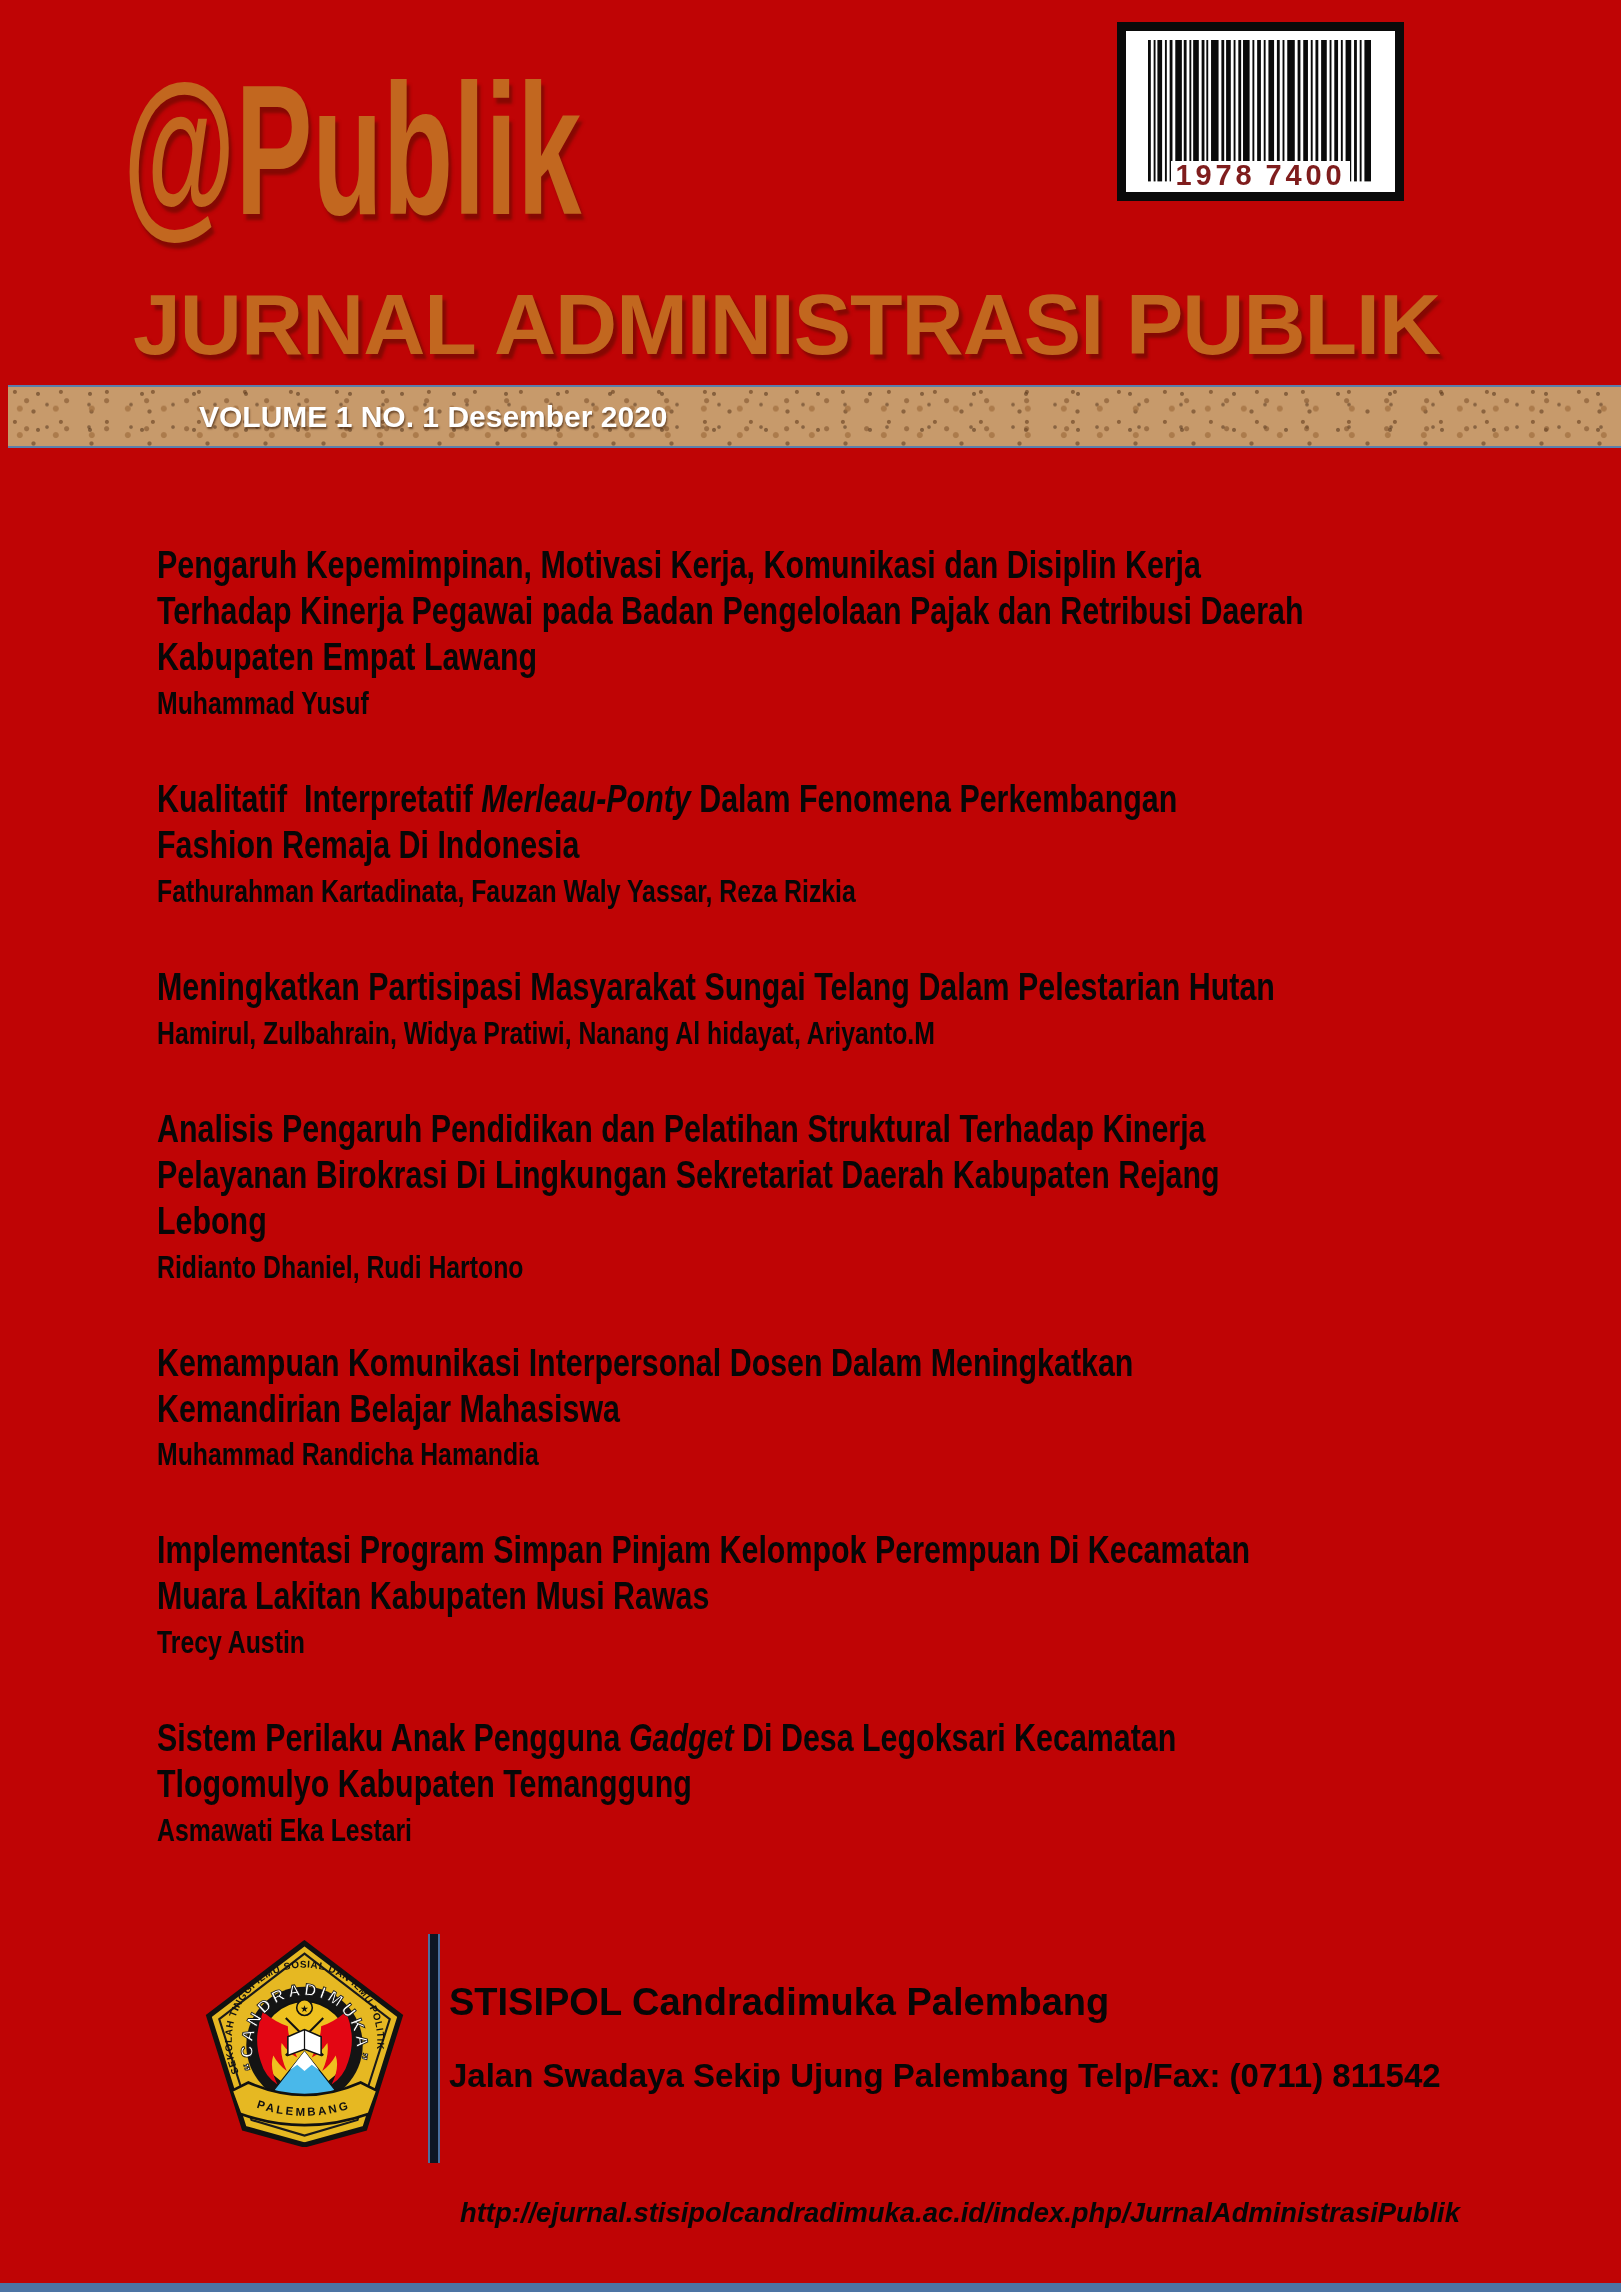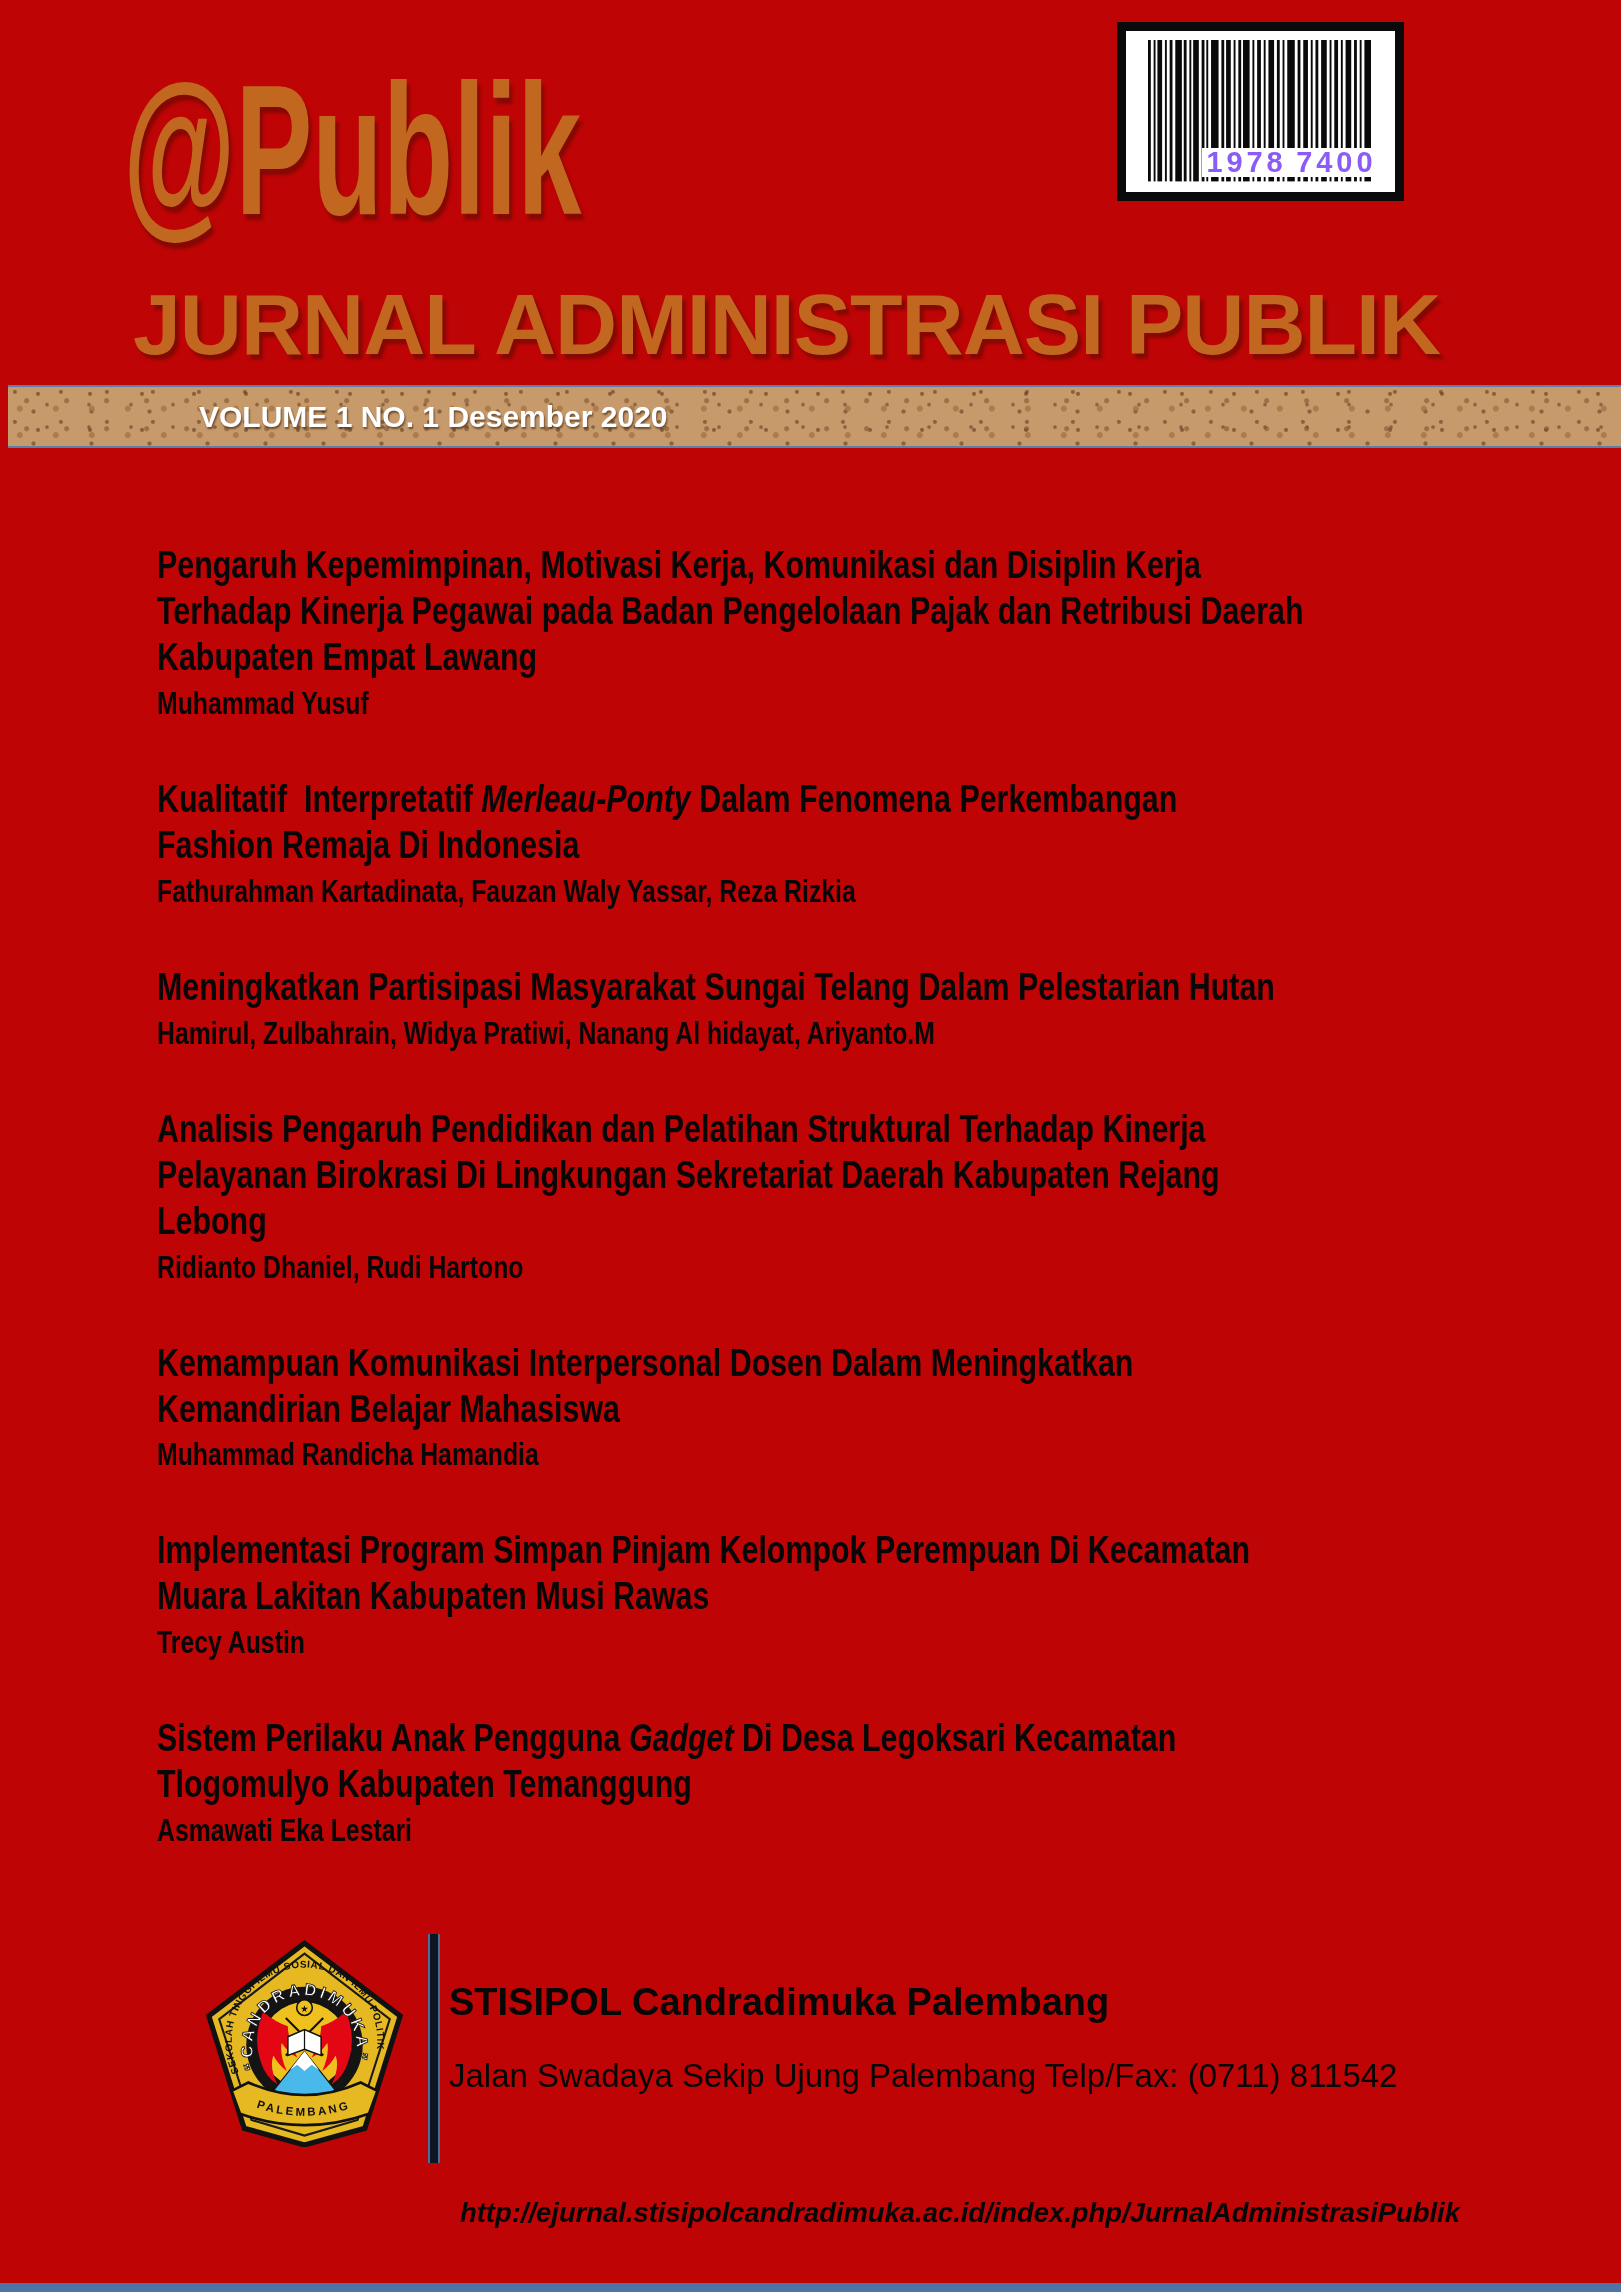--- a/index.html
+++ b/index.html
@@ -23,23 +23,23 @@
     text-shadow:3.9px 4.9px 2.9px rgba(86,12,2,0.55);
   }
   
   .barcode{
     position:absolute;left:1117px;top:21.6px;width:287px;height:179px;
     background:#fff;border:9.8px solid #0a0a0a;box-sizing:border-box;
   }
   .barcode .bars{position:absolute;left:21.6px;right:21.6px;top:9.8px;bottom:9.8px;}
   .barcode svg{width:100%;height:100%;}
   .barcode .digits{
-    position:absolute;left:13.7px;right:13.7px;bottom:15px;
-    display:flex;justify-content:flex-end;
-    font-size:29px;font-weight:bold;letter-spacing:3.9px;color:#8b5cf6;
+    position:absolute;left:13.7px;right:13.7px;bottom:2px;
+    display:flex;justify-content:center;
+    font-size:29px;font-weight:bold;letter-spacing:3.9px;color:#7f1d1d;
   }
   .barcode .digits span{background:#fff;padding:0 4.9px;line-height:29px;}
   
   .issue-band{
     position:absolute;left:8px;top:385px;width:100%;height:59px;
     border-top:2.9px solid #5b80ac;border-bottom:2.9px solid #5b80ac;
     background-color:#c79a6b;
     background-image:
       radial-gradient(circle at 6.9px 4.9px,  rgba(92,54,24,.55) 1.5px, transparent 2.5px),
       radial-gradient(circle at 18.6px 13.7px, rgba(122,78,40,.55) 2px,  transparent 3.1px),
@@ -69,21 +69,21 @@
   }
   
   .logo-wrap{position:absolute;left:199px;top:1939px;width:211px;height:208px;}
   .divider{
     position:absolute;left:428px;top:1934px;height:229px;width:7.8px;
     background:#0e1624;border-left:2px solid #4a6f9e;border-right:2px solid #4a6f9e;
   }
   .publisher{position:absolute;left:449px;top:1949px;color:#070707;}
   .pub-line1{font-size:38px;font-weight:bold;line-height:45px;white-space:nowrap;}
   .pub-line2{font-size:38px;font-weight:bold;line-height:45px;margin-top:31px;white-space:nowrap;}
-  .pub-line3{font-size:33px;font-weight:normal;line-height:41px;margin-top:30px;white-space:nowrap;}
+  .pub-line3{font-size:33px;font-weight:bold;line-height:41px;margin-top:30px;white-space:nowrap;}
   .journal-url{
     position:absolute;left:460px;top:2197px;
     font-size:27.4px;font-weight:bold;font-style:italic;color:#070707;white-space:nowrap;
   }
   .bottom-bar{
     position:absolute;left:0;bottom:0;width:100%;height:9.8px;background:#4c74a4;
   }
 </style>
 </head>
 <body>

